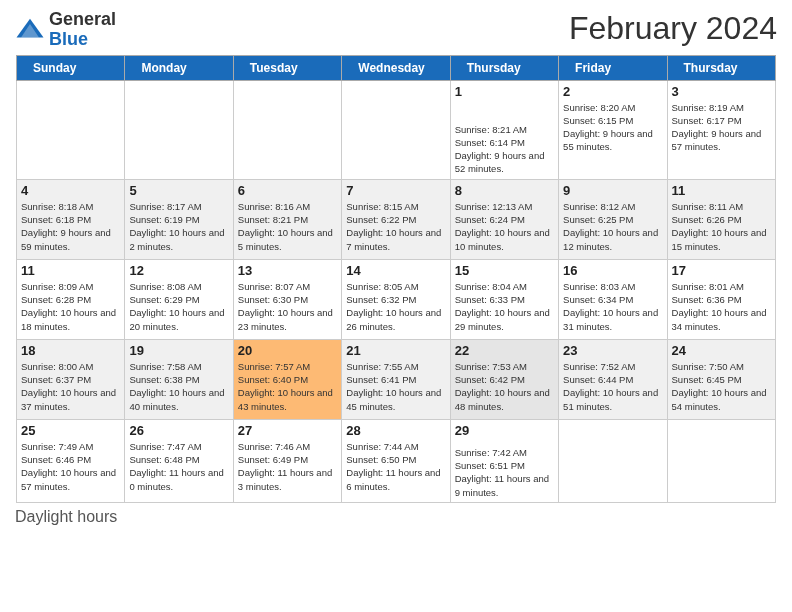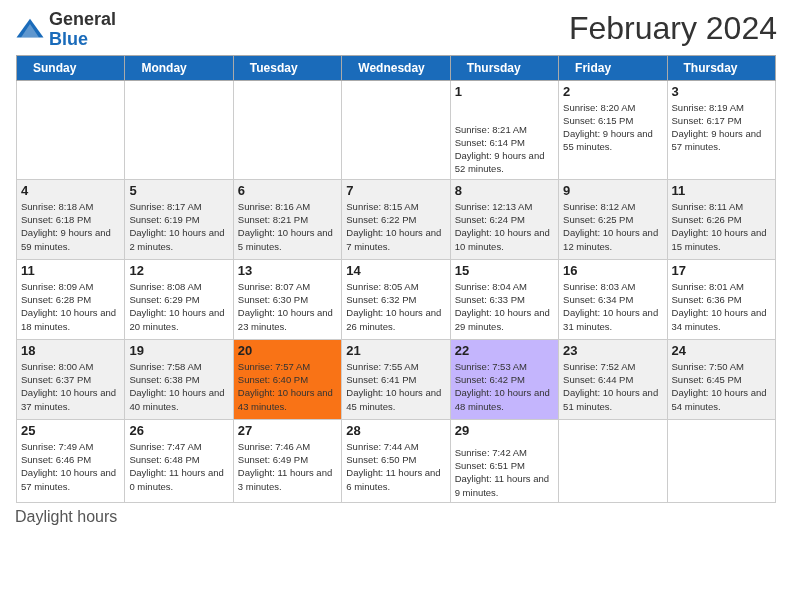--- a/index.html
+++ b/index.html
@@ -254,33 +254,33 @@
             <div class="day-info" style="white-space: pre-line;">Sunrise: 8:00 AM
 Sunset: 6:37 PM
 Daylight: 10 hours and 37 minutes.</div>
           </td>
           <td style="background: rgb(240, 240, 240);">
             <div class="day-number">19</div>
             <div class="day-info" style="white-space: pre-line;">Sunrise: 7:58 AM
 Sunset: 6:38 PM
 Daylight: 10 hours and 40 minutes.</div>
           </td>
-          <td style="background: #f97316;">
+          <td style="background: #fdba74;">
             <div class="day-number">20</div>
             <div class="day-info" style="white-space: pre-line;">Sunrise: 7:57 AM
 Sunset: 6:40 PM
 Daylight: 10 hours and 43 minutes.</div>
           </td>
           <td style="background: rgb(240, 240, 240);">
             <div class="day-number">21</div>
             <div class="day-info" style="white-space: pre-line;">Sunrise: 7:55 AM
 Sunset: 6:41 PM
 Daylight: 10 hours and 45 minutes.</div>
           </td>
-          <td style="background: #c4b5fd;">
+          <td style="background: #e5e5e5;">
             <div class="day-number">22</div>
             <div class="day-info" style="white-space: pre-line;">Sunrise: 7:53 AM
 Sunset: 6:42 PM
 Daylight: 10 hours and 48 minutes.</div>
           </td>
           <td style="background: rgb(240, 240, 240);">
             <div class="day-number">23</div>
             <div class="day-info" style="white-space: pre-line;">Sunrise: 7:52 AM
 Sunset: 6:44 PM
 Daylight: 10 hours and 51 minutes.</div>

